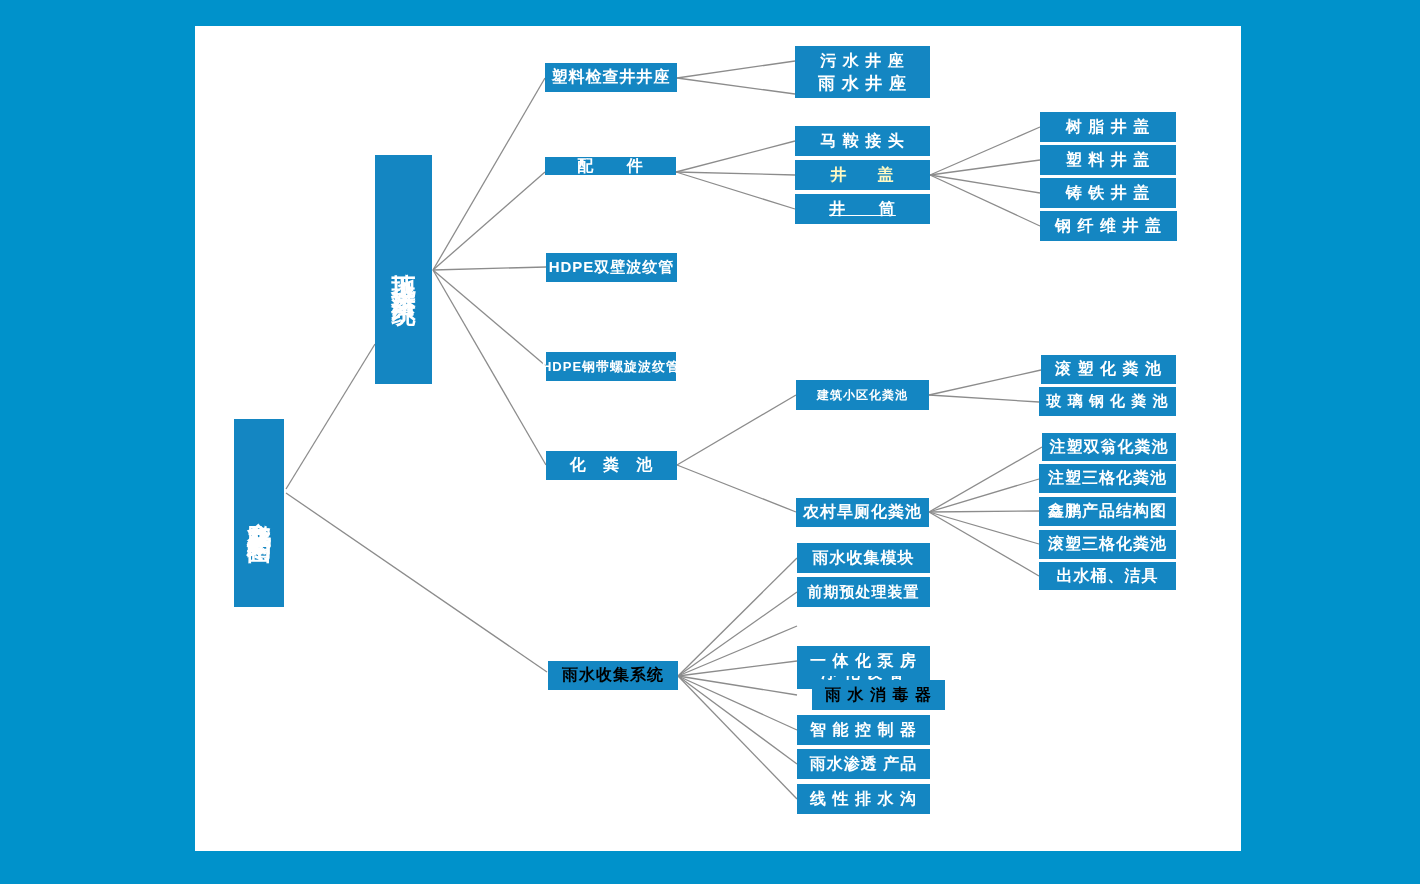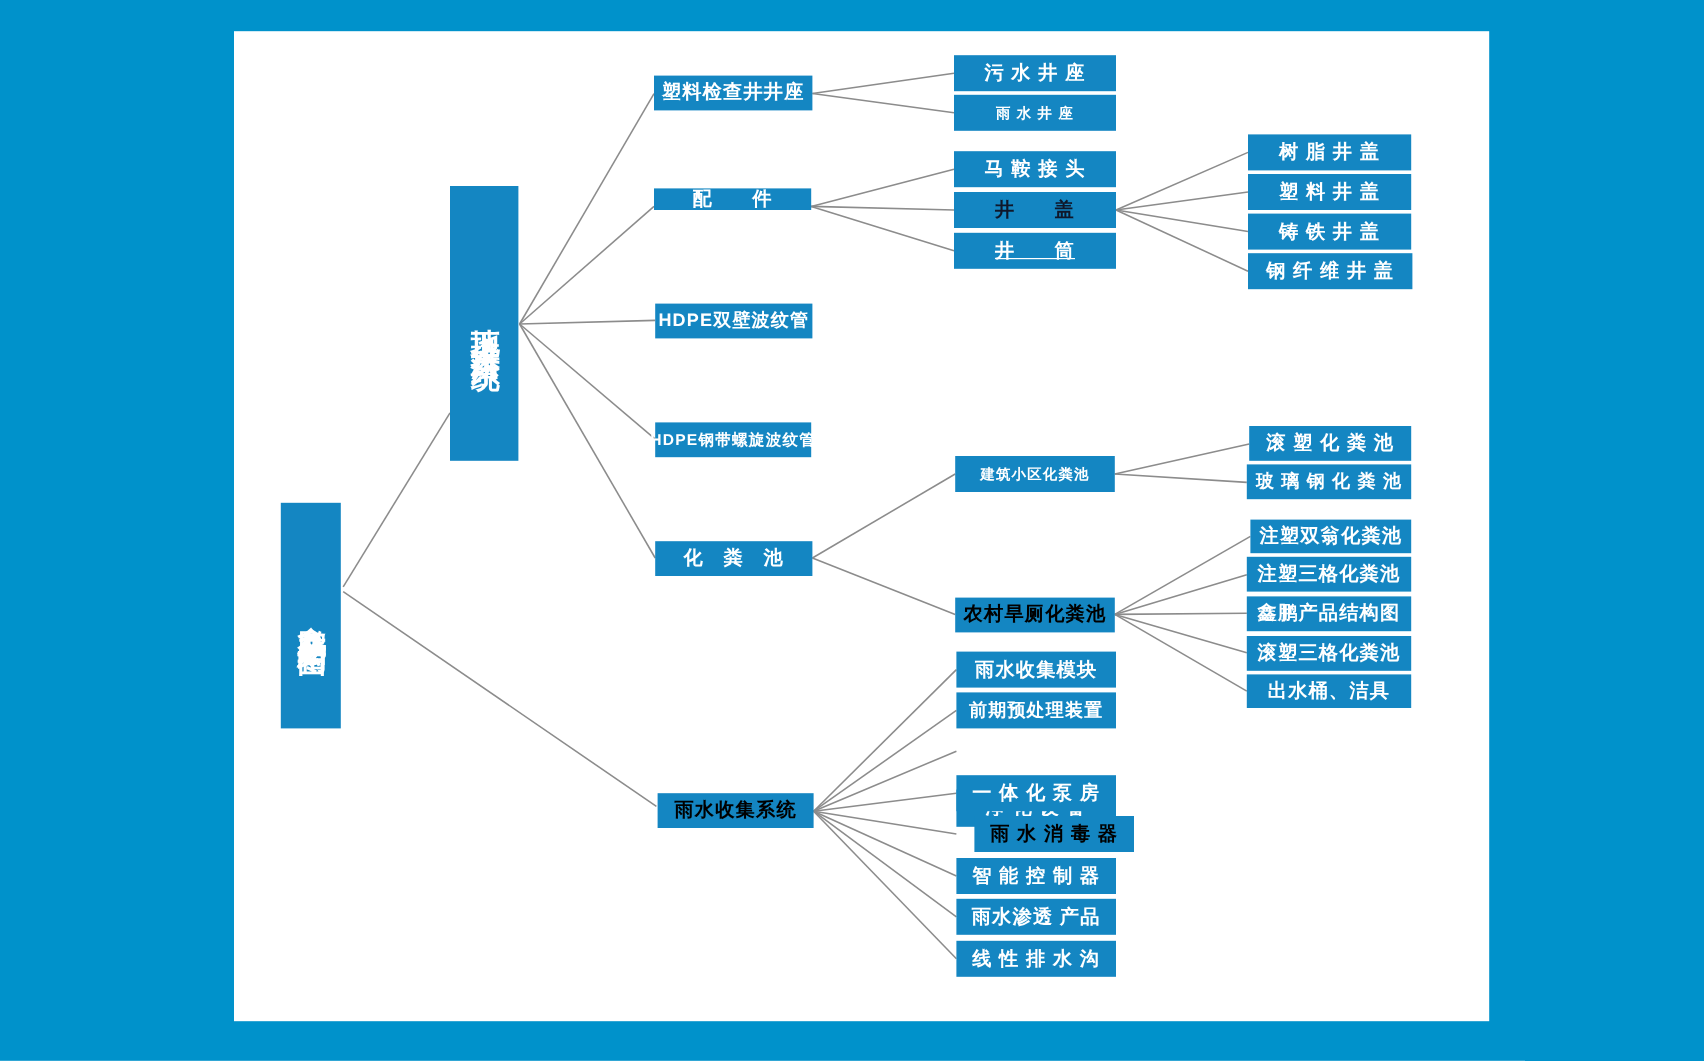--- a/index.html
+++ b/index.html
@@ -81,30 +81,30 @@
     </svg>
   <div id="nodes">
       <div class="node v" style="left: 234px; top: 419px; width: 50px; height: 188px; font-size: 24px; letter-spacing: 3px; background: rgb(20, 134, 194); color: rgb(255, 255, 255);">鑫鹏产品结构图</div>
       <div class="node v" style="left: 375px; top: 155px; width: 57px; height: 229px; font-size: 24px; letter-spacing: 4px; background: rgb(20, 134, 194); color: rgb(255, 255, 255);">地下排水排污系统</div>
       <div class="node" style="left: 545px; top: 63px; width: 132px; height: 29px; font-size: 16px; background: rgb(20, 134, 194); color: rgb(255, 255, 255);">塑料检查井井座</div>
       <div class="node" style="left: 545px; top: 157px; width: 131px; height: 18px; font-size: 16px; background: rgb(20, 134, 194); color: rgb(255, 255, 255);">配      件</div>
       <div class="node" style="left: 546px; top: 253px; width: 131px; height: 29px; font-size: 15px; background: rgb(20, 134, 194); color: rgb(255, 255, 255);">HDPE双壁波纹管</div>
       <div class="node" style="left: 546px; top: 352px; width: 130px; height: 29px; font-size: 13px; background: rgb(20, 134, 194); color: rgb(255, 255, 255);">HDPE钢带螺旋波纹管</div>
       <div class="node" style="left: 546px; top: 451px; width: 131px; height: 29px; font-size: 16px; background: rgb(20, 134, 194); color: rgb(255, 255, 255);">化   粪   池</div>
       <div class="node" style="left: 795px; top: 46px; width: 135px; height: 30px; font-size: 16px; background: rgb(20, 134, 194); color: rgb(255, 255, 255);">污 水 井 座</div>
-      <div class="node" style="left: 795px; top: 79px; width: 135px; height: 30px; font-size: 12px; background: rgb(20, 134, 194); color: rgb(255, 255, 255);">雨 水 井 座</div>
+      <div class="node" style="left: 795px; top: 68px; width: 135px; height: 30px; font-size: 17px; background: rgb(20, 134, 194); color: rgb(255, 255, 255);">雨 水 井 座</div>
       <div class="node" style="left: 795px; top: 126px; width: 135px; height: 30px; font-size: 16px; background: rgb(20, 134, 194); color: rgb(255, 255, 255);">马 鞍 接 头</div>
-      <div class="node" style="left: 795px; top: 160px; width: 135px; height: 30px; font-size: 16px; background: rgb(20, 134, 194); color: #0f172a;">井      盖</div>
+      <div class="node" style="left: 795px; top: 160px; width: 135px; height: 30px; font-size: 16px; background: rgb(20, 134, 194); color: #fef9c3; font-family: Liberation Serif, serif;">井      盖</div>
       <div class="node" style="left: 795px; top: 194px; width: 135px; height: 30px; font-size: 16px; background: rgb(20, 134, 194); color: rgb(255, 255, 255); text-decoration: underline;">井      筒</div>
       <div class="node" style="left: 1040px; top: 112px; width: 136px; height: 30px; font-size: 16px; background: rgb(20, 134, 194); color: rgb(255, 255, 255);">树 脂 井 盖</div>
       <div class="node" style="left: 1040px; top: 145px; width: 136px; height: 30px; font-size: 16px; background: rgb(20, 134, 194); color: rgb(255, 255, 255);">塑 料 井 盖</div>
       <div class="node" style="left: 1040px; top: 178px; width: 136px; height: 30px; font-size: 16px; background: rgb(20, 134, 194); color: rgb(255, 255, 255);">铸 铁 井 盖</div>
       <div class="node" style="left: 1040px; top: 211px; width: 137px; height: 30px; font-size: 16px; background: rgb(20, 134, 194); color: rgb(255, 255, 255);">钢 纤 维 井 盖</div>
       <div class="node" style="left: 796px; top: 380px; width: 133px; height: 30px; font-size: 12px; background: rgb(20, 134, 194); color: rgb(255, 255, 255);">建筑小区化粪池</div>
-      <div class="node" style="left: 796px; top: 498px; width: 133px; height: 29px; font-size: 16px; background: rgb(20, 134, 194); color: #000000;">农村旱厕化粪池</div>
+      <div class="node" style="left: 796px; top: 498px; width: 133px; height: 29px; font-size: 16px; background: rgb(20, 134, 194); color: #ffffff;">农村旱厕化粪池</div>
       <div class="node" style="left: 1041px; top: 355px; width: 135px; height: 29px; font-size: 16px; background: rgb(20, 134, 194); color: rgb(255, 255, 255);">滚 塑 化 粪 池</div>
       <div class="node" style="left: 1039px; top: 387px; width: 137px; height: 29px; font-size: 15px; background: rgb(20, 134, 194); color: rgb(255, 255, 255);">玻 璃 钢 化 粪 池</div>
       <div class="node" style="left: 1042px; top: 433px; width: 134px; height: 28px; font-size: 16px; background: rgb(20, 134, 194); color: rgb(255, 255, 255);">注塑双翁化粪池</div>
       <div class="node" style="left: 1039px; top: 464px; width: 137px; height: 29px; font-size: 16px; background: rgb(20, 134, 194); color: rgb(255, 255, 255);">注塑三格化粪池</div>
       <div class="node" style="left: 1039px; top: 497px; width: 137px; height: 29px; font-size: 16px; background: rgb(20, 134, 194); color: rgb(255, 255, 255);">鑫鹏产品结构图</div>
       <div class="node" style="left: 1039px; top: 530px; width: 137px; height: 29px; font-size: 16px; background: rgb(20, 134, 194); color: #ffffff;">滚塑三格化粪池</div>
       <div class="node" style="left: 1039px; top: 562px; width: 137px; height: 28px; font-size: 16px; background: rgb(20, 134, 194); color: rgb(255, 255, 255);">出水桶、洁具</div>
       <div class="node" style="left: 548px; top: 661px; width: 130px; height: 29px; font-size: 16px; background: rgb(20, 134, 194); color: #000000;">雨水收集系统</div>
       <div class="node" style="left: 797px; top: 543px; width: 133px; height: 30px; font-size: 16px; background: rgb(20, 134, 194); color: rgb(255, 255, 255);">雨水收集模块</div>
       <div class="node" style="left: 797px; top: 577px; width: 133px; height: 30px; font-size: 15px; background: rgb(20, 134, 194); color: rgb(255, 255, 255);">前期预处理装置</div>

